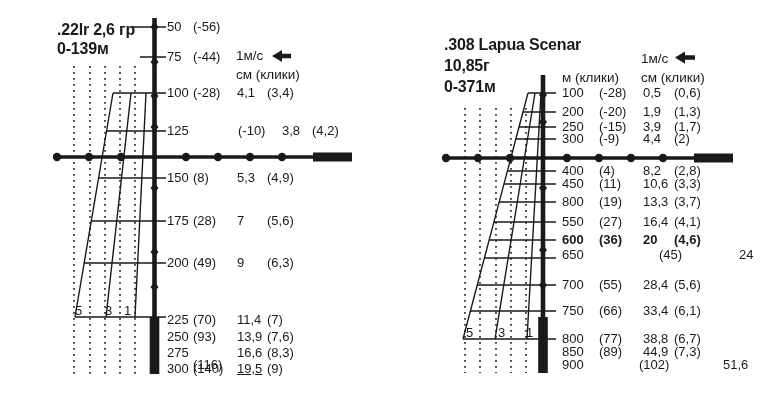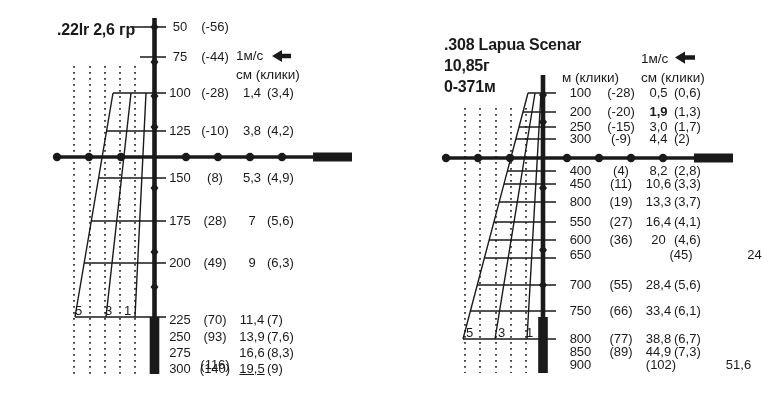--- a/index.html
+++ b/index.html
@@ -5,21 +5,21 @@
   html,body{margin:0;padding:0;background:#fff;}
   #canvas{
     position:relative;width:775px;height:413px;background:#ffffff;overflow:hidden;
     font-family:"Liberation Sans","DejaVu Sans",sans-serif;color:#1a1a1a;
   }
   #reticle-svg{position:absolute;left:0;top:0;}
   .abs{position:absolute;white-space:nowrap;}
   .title{font-weight:bold;font-size:16px;line-height:19px;letter-spacing:-0.2px;}
   .hdr{font-size:13.5px;line-height:19px;}
   .num{font-size:13px;}
-  .row{position:absolute;display:flex;font-size:13px;line-height:15px;white-space:nowrap;text-align:center;}
+  .row{position:absolute;display:flex;font-size:13px;line-height:15px;white-space:nowrap;}
   .row span{flex:none;display:inline-block;}
 </style>
 </head>
 <body>
 
 <div id="canvas">
 
   <svg id="reticle-svg" width="775" height="413" viewBox="0 0 775 413">
 
     <g stroke="#1a1a1a" fill="none">
@@ -60,20 +60,21 @@
       </g>
       <rect x="694" y="153.5" width="39" height="9" fill="#1a1a1a" stroke="none"></rect>
       <rect x="538.2" y="317" width="9.6" height="56" fill="#1a1a1a" stroke="none"></rect>
       <path fill="#1a1a1a" stroke="none" d="M543 90l4 5-4 5-4-5zM543 117l4 5-4 5-4-5zM543 183l4 5-4 5-4-5zM543 245l4 5-4 5-4-5zM543 280l4 5-4 5-4-5z"></path>
       <path fill="#1a1a1a" stroke="none" d="M675 57.5l10-6v3.8h10v4.4h-10v4z"></path>
     </g>
   </svg>
 
   <div class="abs title" style="left:57px;top:20px">
     <div>.22lr 2,6 гр</div>
+    <div>0-139м</div>
   </div>
 
   <div class="abs hdr" style="left:236px;top:46px">
     <div>1м/с</div>
     <div>см (клики)</div>
   </div>
 
   <div class="abs title" style="left:444px;top:34px;line-height:21px">
     <div>.308 Lapua Scenar</div>
     <div>10,85г</div>
@@ -104,26 +105,26 @@
       </div>
       <div class="row" style="left: 167px; top: 49px;">
         <span style="width: 26px;">75</span>
         <span style="width: 44px;">(-44)</span>
         <span style="width: 30px;"></span>
         <span></span>
       </div>
       <div class="row" style="left: 167px; top: 85px;">
         <span style="width: 26px;">100</span>
         <span style="width: 44px;">(-28)</span>
-        <span style="width: 30px;">1,4</span>
+        <span style="width: 30px;">4,1</span>
         <span>(3,4)</span>
       </div>
       <div class="row" style="left: 167px; top: 123px;">
         <span style="width: 26px;">125</span>
-        <span style="width: 44px;">(-10)</span>
+        <span style="width: 44px; margin-left: 45px;">(-10)</span>
         <span style="width: 30px;">3,8</span>
         <span>(4,2)</span>
       </div>
       <div class="row" style="left: 167px; top: 170px;">
         <span style="width: 26px;">150</span>
         <span style="width: 44px;">(8)</span>
         <span style="width: 30px;">5,3</span>
         <span>(4,9)</span>
       </div>
       <div class="row" style="left: 167px; top: 213px;">
@@ -166,27 +167,27 @@
   <div id="right-rows">
       <div class="row" style="left: 562px; top: 85px;">
         <span style="width: 37px;">100</span>
         <span style="width: 44px;">(-28)</span>
         <span style="width: 31px;">0,5</span>
         <span>(0,6)</span>
       </div>
       <div class="row" style="left: 562px; top: 104px;">
         <span style="width: 37px;">200</span>
         <span style="width: 44px;">(-20)</span>
-        <span style="width: 31px; font-weight: bold;">1,9</span>
+        <span style="width: 31px;">1,9</span>
         <span>(1,3)</span>
       </div>
       <div class="row" style="left: 562px; top: 119px;">
         <span style="width: 37px;">250</span>
         <span style="width: 44px;">(-15)</span>
-        <span style="width: 31px;">3,0</span>
+        <span style="width: 31px;">3,9</span>
         <span>(1,7)</span>
       </div>
       <div class="row" style="left: 562px; top: 131px;">
         <span style="width: 37px;">300</span>
         <span style="width: 44px;">(-9)</span>
         <span style="width: 31px;">4,4</span>
         <span>(2)</span>
       </div>
       <div class="row" style="left: 562px; top: 163px;">
         <span style="width: 37px;">400</span>
@@ -205,21 +206,21 @@
         <span style="width: 44px;">(19)</span>
         <span style="width: 31px;">13,3</span>
         <span>(3,7)</span>
       </div>
       <div class="row" style="left: 562px; top: 214px;">
         <span style="width: 37px;">550</span>
         <span style="width: 44px;">(27)</span>
         <span style="width: 31px;">16,4</span>
         <span>(4,1)</span>
       </div>
-      <div class="row" style="left: 562px; top: 232px;">
+      <div class="row" style="left: 562px; top: 232px; font-weight: bold;">
         <span style="width: 37px;">600</span>
         <span style="width: 44px;">(36)</span>
         <span style="width: 31px;">20</span>
         <span>(4,6)</span>
       </div>
       <div class="row" style="left: 562px; top: 247px; gap: 36px;">
         <span style="width: 37px;">650</span>
         <span style="width: 44px; margin-left: 24px;">(45)</span>
         <span style="width: 31px;">24</span>
         <span>(5)</span>

